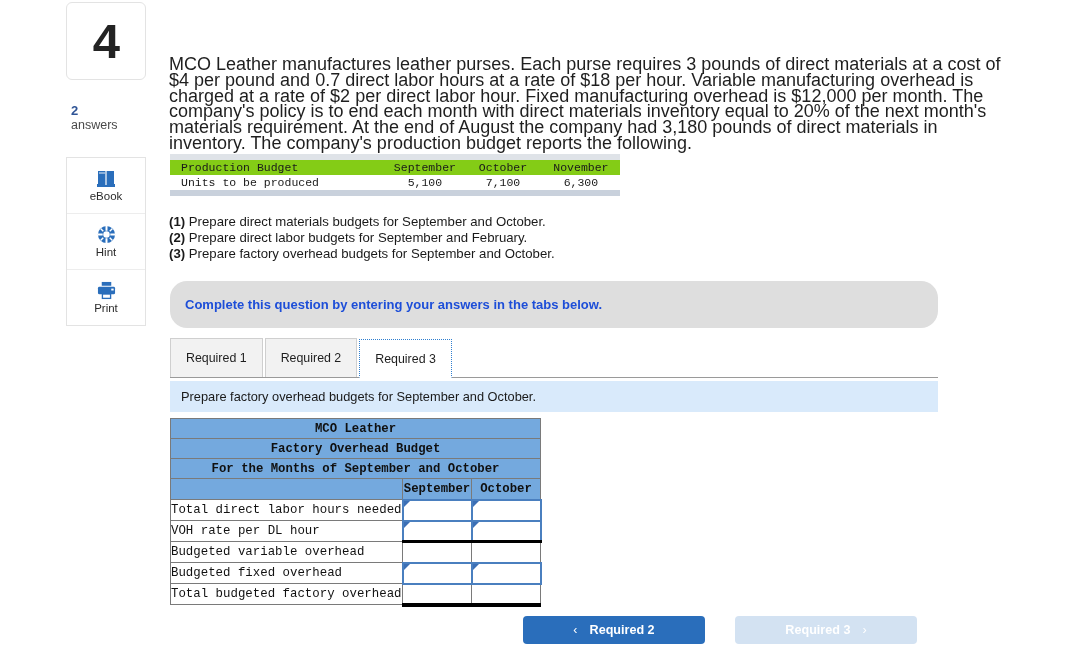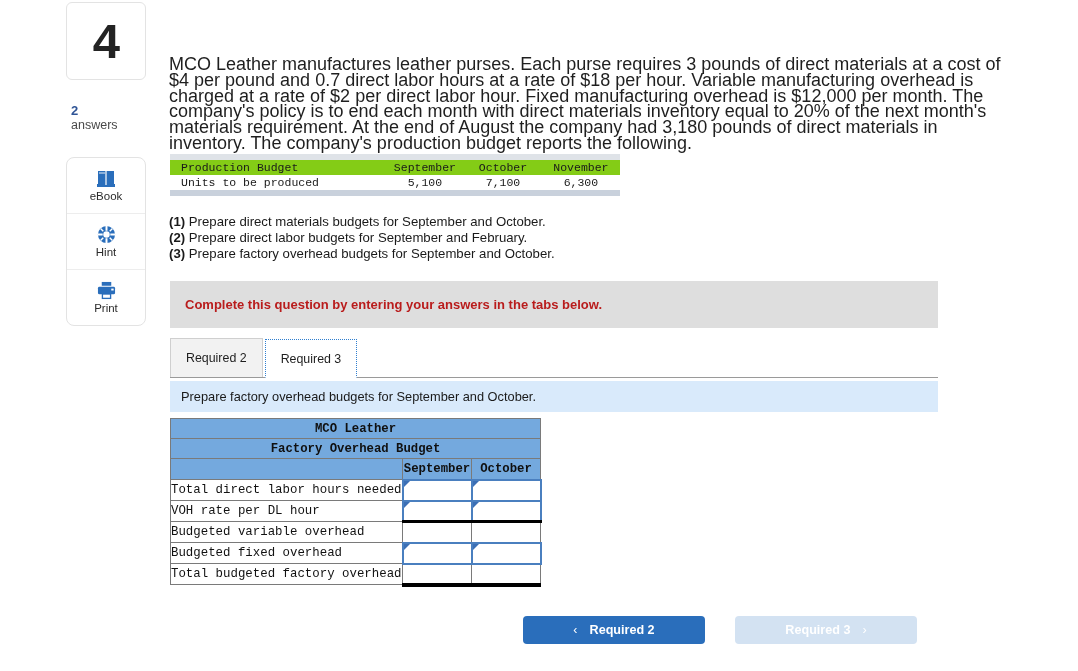--- a/index.html
+++ b/index.html
@@ -53,21 +53,21 @@
   }
   #points-block .pts-label {
     font-size: 12.5px;
     color: #4a4a4a;
     line-height: 15px;
   }
   #tool-box {
     margin-top: 24px;
     width: 80px;
     border: 1px solid #e3e3e3;
-    border-radius: 8px;
+    border-radius: 0;
     background: #ffffff;
     box-sizing: border-box;
     overflow: hidden;
   }
   .tool-item {
     height: 55px;
     border-bottom: 1px solid #ededed;
     display: flex;
     flex-direction: column;
     align-items: center;
@@ -155,21 +155,22 @@
     left: 1px;
     width: 768px;
     height: 47px;
     background: #dedede;
     display: flex;
     align-items: center;
     padding-left: 15px;
     box-sizing: border-box;
     font-size: 13px;
     font-weight: 700;
-    color: #b91c1c;
+    color: #1d4ed8;
+    border-radius: 17px;
   }
 
   
   #tabs {
     position: absolute;
     top: 337px;
     left: 1px;
     width: 768px;
     height: 41px;
     display: flex;
@@ -419,38 +420,44 @@
       <span>Prepare factory overhead budgets for September and October.</span>
     </div>
   </div>
 
   <div id="complete-banner">
     <span>Complete this question by entering your answers in the tabs below.</span>
   </div>
 
   <div id="tabs">
     <div class="tab">
+      <span>Required 1</span>
+    </div>
+    <div class="tab">
       <span>Required 2</span>
     </div>
     <div class="tab active">
       <span>Required 3</span>
     </div>
   </div>
 
   <div id="req-banner">
     <span>Prepare factory overhead budgets for September and October.</span>
   </div>
 
   <table id="answer-grid">
     <tbody>
       <tr class="title-row">
         <td colspan="3">MCO Leather</td>
       </tr>
       <tr class="title-row">
         <td colspan="3">Factory Overhead Budget</td>
+      </tr>
+      <tr class="title-row">
+        <td colspan="3">For the Months of September and October</td>
       </tr>
       <tr class="colhdr">
         <td class="blank row-label" style="background:#74a9de;"></td>
         <td>September</td>
         <td>October</td>
       </tr>
 
       <tr>
         <td class="row-label">Total direct labor hours needed</td>
         <td class="cell input"></td>

